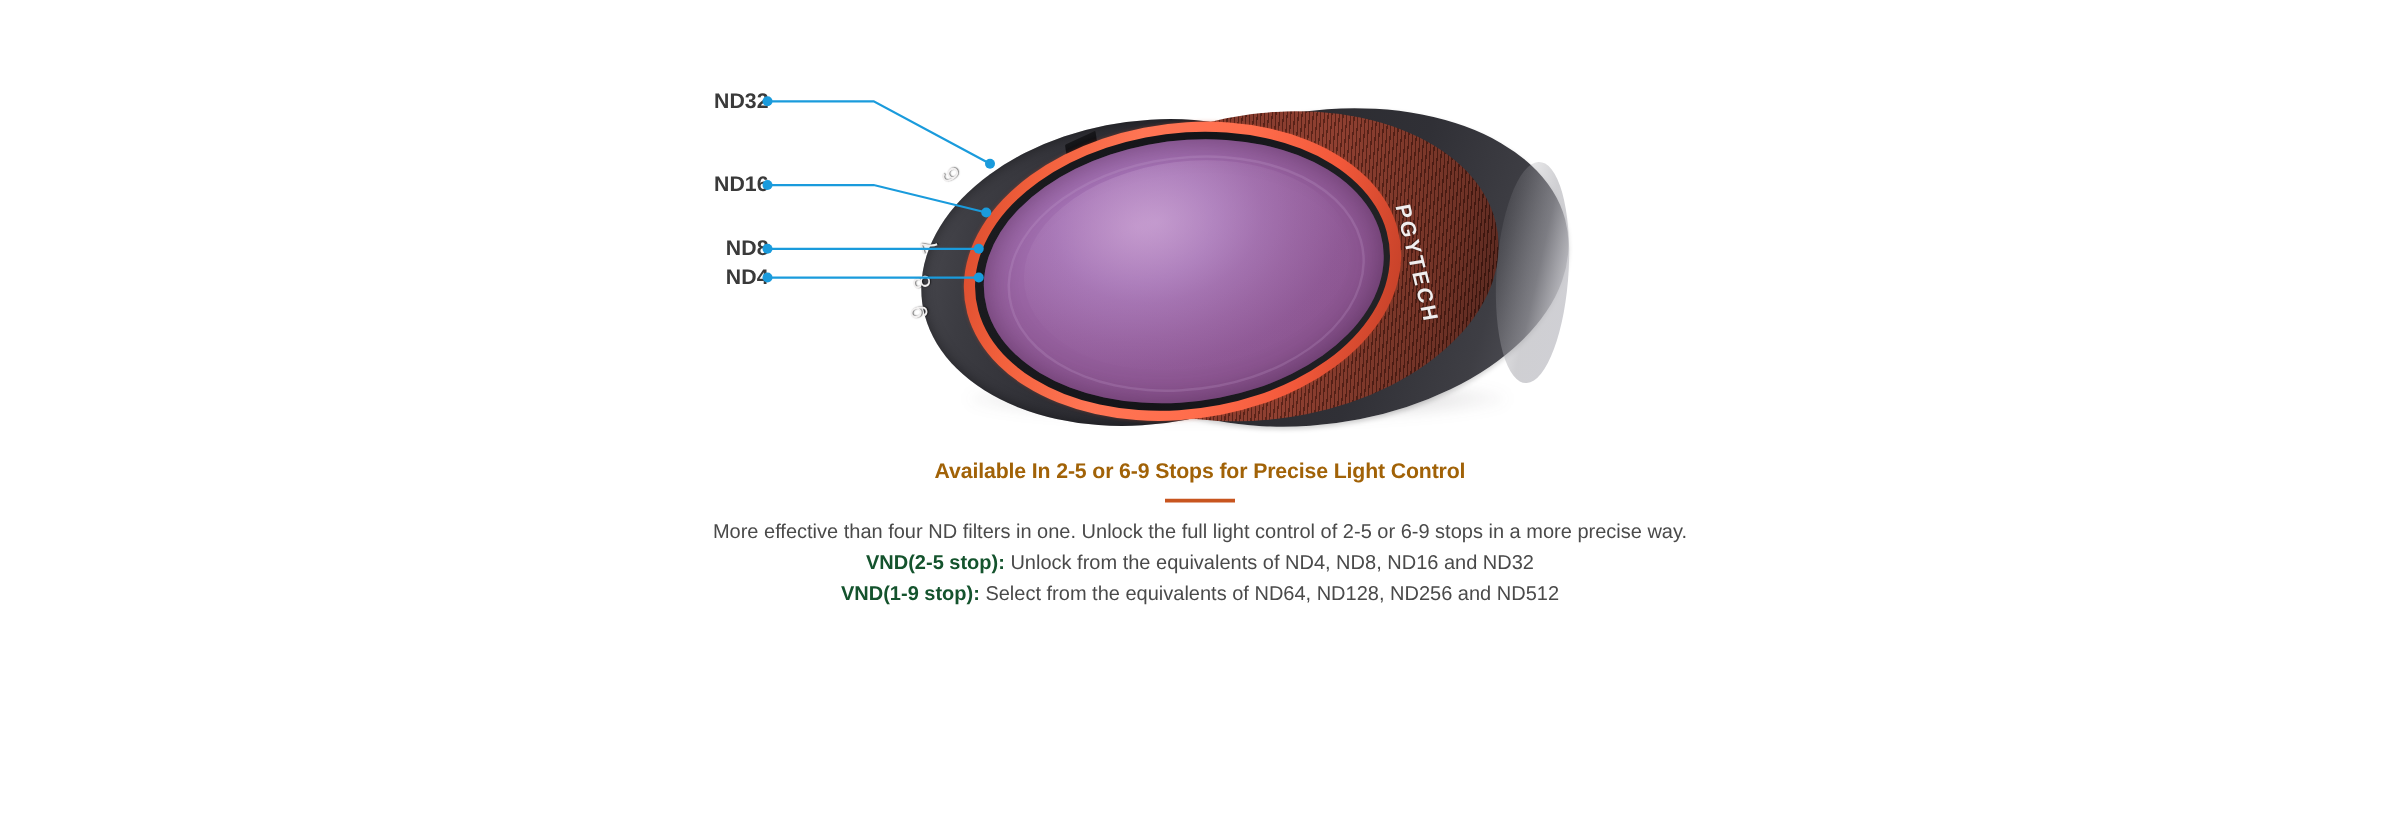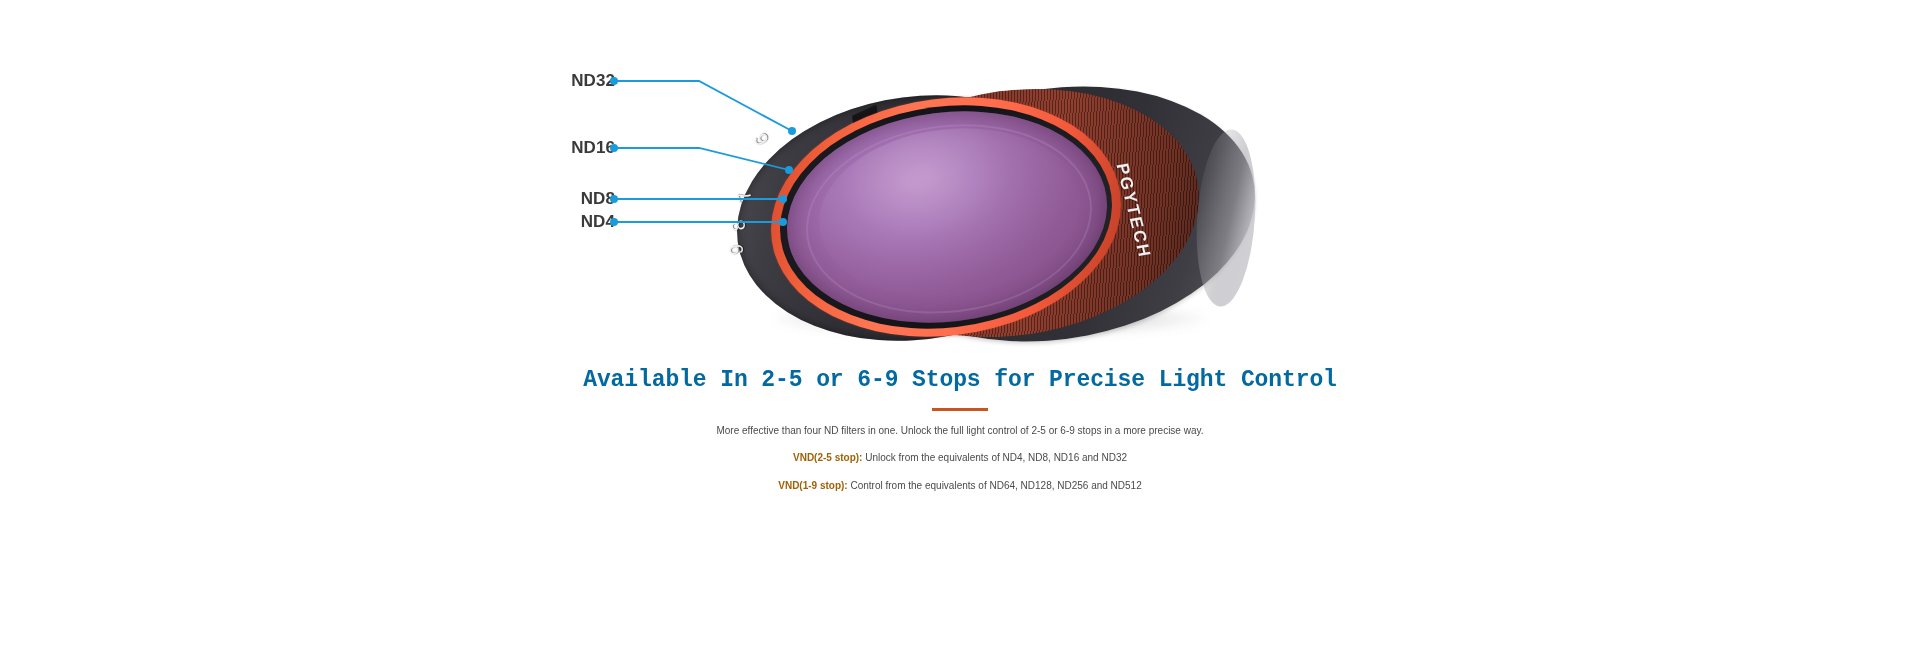--- a/index.html
+++ b/index.html
@@ -284,54 +284,54 @@
 
   
   #copy {
     position: absolute;
     left: 0;
     top: 366px;
     width: 1920px;
     text-align: center;
   }
   .headline {
-    font-family: Liberation Mono, monospace;
-    font-size: 23px;
+    font-family: Liberation Sans, sans-serif;
+    font-size: 17px;
     font-weight: 700;
-    color: #0369a1;
+    color: #a16207;
     letter-spacing: -0.1px;
     line-height: 1.3;
     margin: 0;
     padding: 0;
   }
   .divider-wrap {
     width: 100%;
     text-align: center;
     margin-top: 10px;
     margin-bottom: 12px;
     line-height: 0;
   }
   .divider {
     display: inline-block;
     width: 56px;
     height: 3px;
     background: #c8551f;
   }
   .body-line {
     font-family: "Liberation Sans", sans-serif;
-    font-size: 10px;
+    font-size: 16px;
     font-weight: 400;
     color: #4a4a4a;
     line-height: 1.55;
-    margin: 12px;
+    margin: 0;
     padding: 0;
   }
   .body-line .lead {
     font-weight: 700;
-    color: #a16207;
+    color: #14532d;
   }
 </style>
 </head>
 <body>
 
 <div id="stage">
 
   <div id="hero">
 
     <div class="callout-label l-nd32">ND32</div>
@@ -397,18 +397,18 @@
       <span class="divider"></span>
     </div>
 
     <p class="body-line">More effective than four ND filters in one. Unlock the full light control of 2-5 or 6-9 stops in a more precise way.</p>
 
     <p class="body-line">
       <span class="lead">VND(2-5 stop):</span><span> Unlock from the equivalents of ND4, ND8, ND16 and ND32</span>
     </p>
 
     <p class="body-line">
-      <span class="lead">VND(1-9 stop):</span><span> Control from the equivalents of ND64, ND128, ND256 and ND512</span>
+      <span class="lead">VND(1-9 stop):</span><span> Select from the equivalents of ND64, ND128, ND256 and ND512</span>
     </p>
 
   </div>
 
 </div>
 
 </body></html>

